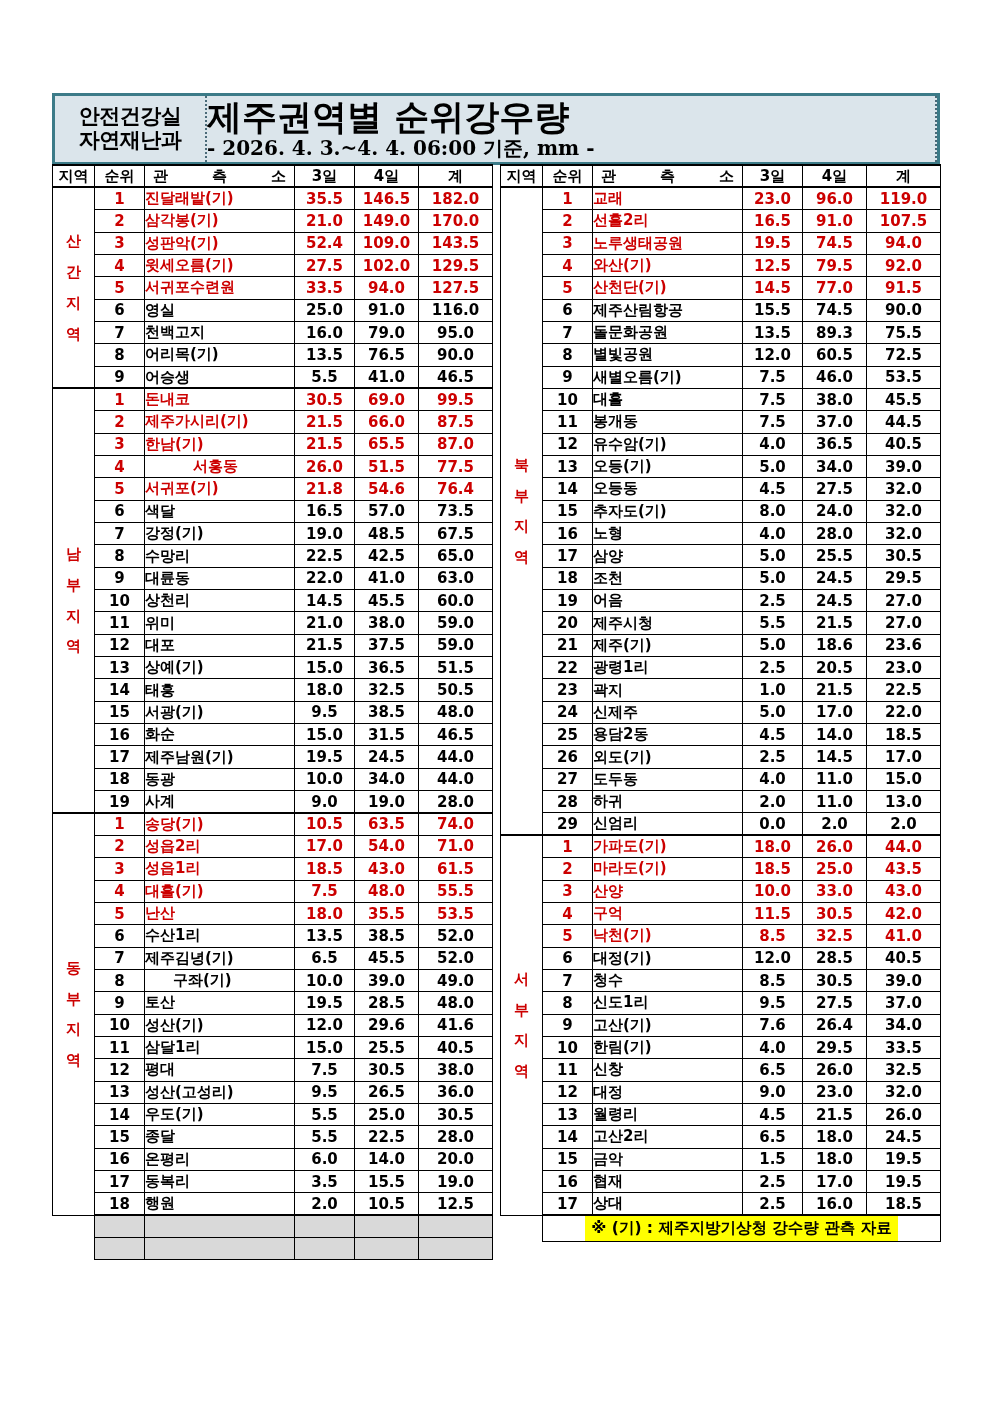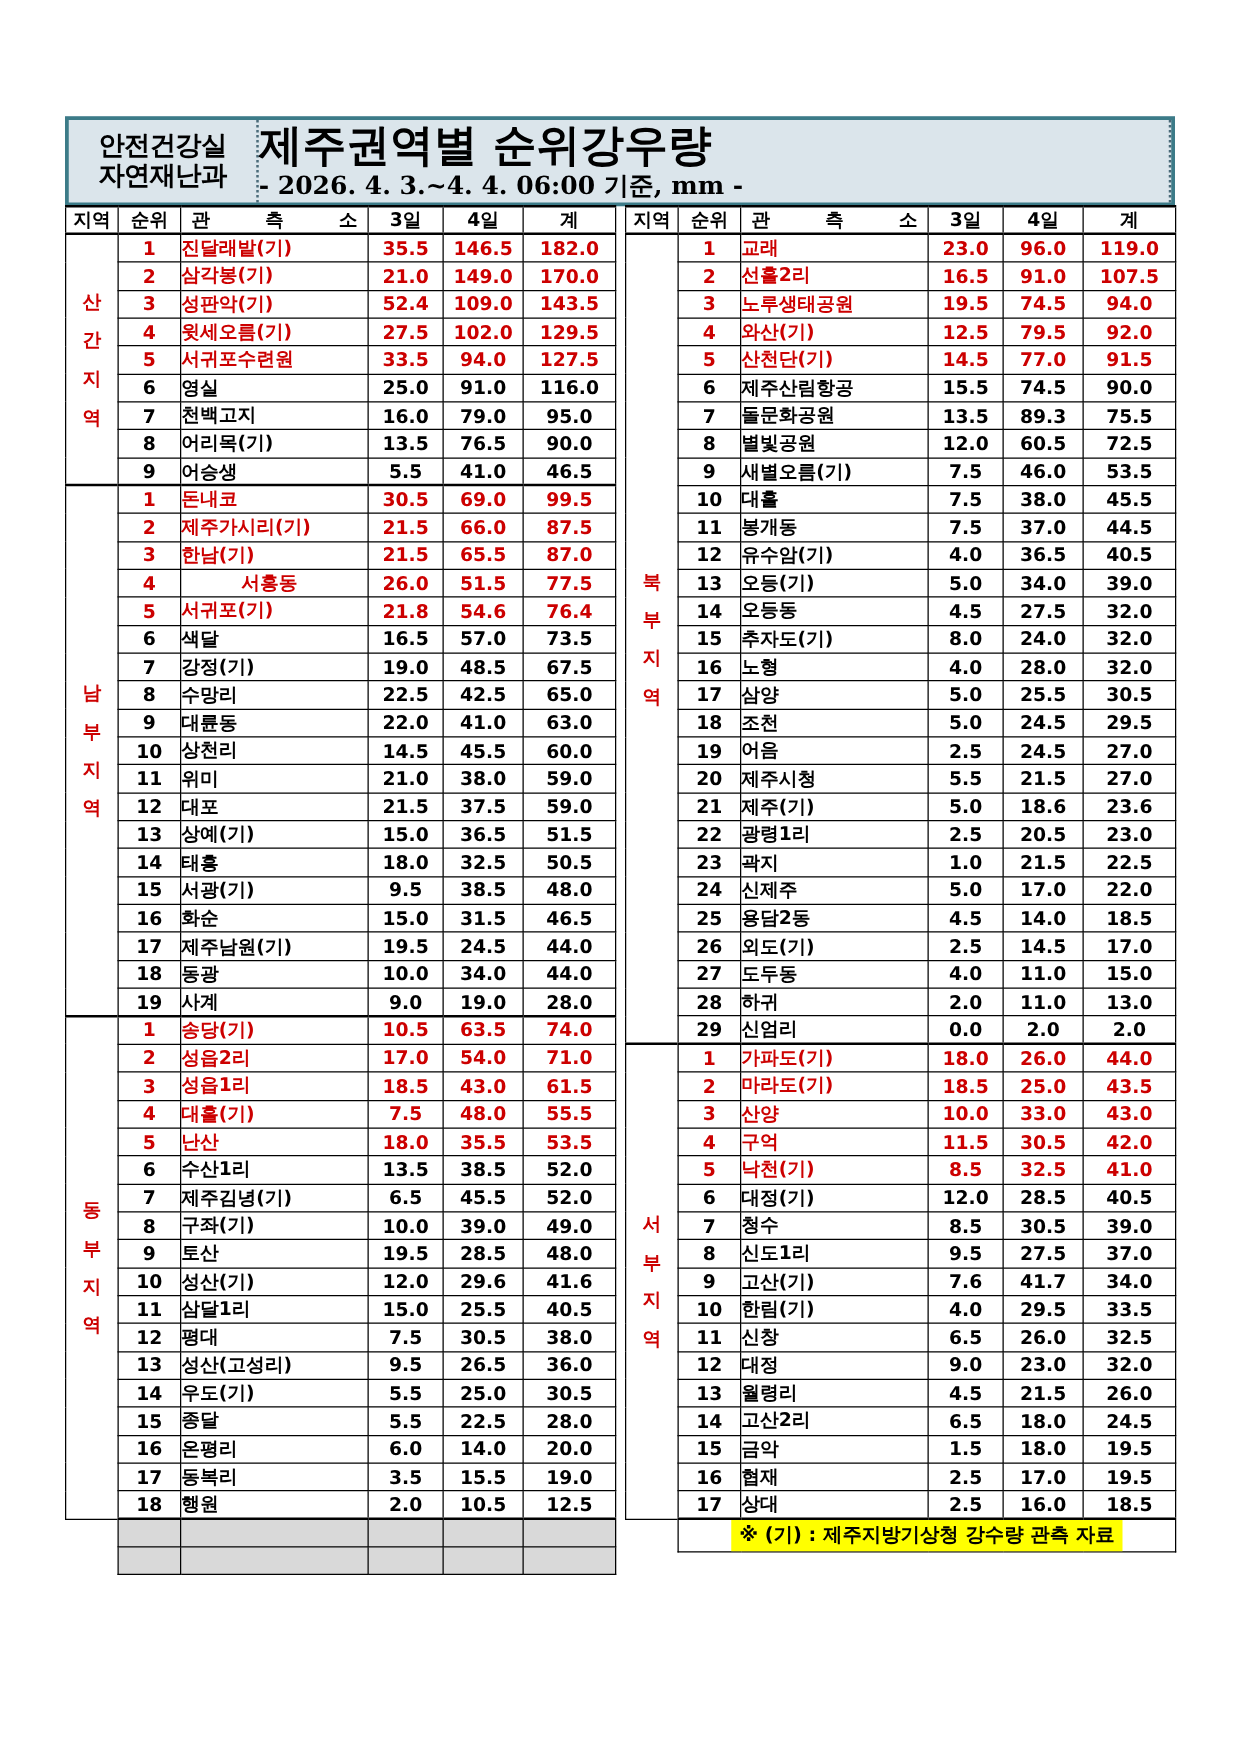--- a/index.html
+++ b/index.html
@@ -534,21 +534,21 @@
             <td class="stn">
               <span style="text-align: justify; text-align-last: justify; display: block;"><span style="display:inline-block">제</span><span style="display:inline-block">주</span><span style="display:inline-block">김</span><span style="display:inline-block">녕</span><span style="display:inline-block">(</span><span style="display:inline-block">기</span><span style="display:inline-block">)</span></span>
             </td>
             <td class="num">6.5</td>
             <td class="num">45.5</td>
             <td class="num">52.0</td>
           </tr>
           <tr class="">
             <td class="rank">8</td>
             <td class="stn">
-              <span style="text-align: justify; text-align-last: justify; display: block;"><span style="display:inline-block">구</span><span style="display:inline-block">좌</span><span style="display:inline-block">(</span><span style="display:inline-block">기</span><span style="display:inline-block">)</span></span>
+              <span style="text-align: justify; text-align-last: justify; display: block; margin-left: 28px;"><span style="display:inline-block">구</span><span style="display:inline-block">좌</span><span style="display:inline-block">(</span><span style="display:inline-block">기</span><span style="display:inline-block">)</span></span>
             </td>
             <td class="num">10.0</td>
             <td class="num">39.0</td>
             <td class="num">49.0</td>
           </tr>
           <tr class="">
             <td class="rank">9</td>
             <td class="stn">
               <span style="text-align: justify; text-align-last: justify; display: block;"><span style="display:inline-block">토</span><span style="display:inline-block">산</span></span>
             </td>
@@ -1024,21 +1024,21 @@
             <td class="num">9.5</td>
             <td class="num">27.5</td>
             <td class="num">37.0</td>
           </tr>
           <tr class="">
             <td class="rank">9</td>
             <td class="stn">
               <span style="text-align: justify; text-align-last: justify; display: block;"><span style="display:inline-block">고</span><span style="display:inline-block">산</span><span style="display:inline-block">(</span><span style="display:inline-block">기</span><span style="display:inline-block">)</span></span>
             </td>
             <td class="num">7.6</td>
-            <td class="num">41.7</td>
+            <td class="num">26.4</td>
             <td class="num">34.0</td>
           </tr>
           <tr class="">
             <td class="rank">10</td>
             <td class="stn">
               <span style="text-align: justify; text-align-last: justify; display: block;"><span style="display:inline-block">한</span><span style="display:inline-block">림</span><span style="display:inline-block">(</span><span style="display:inline-block">기</span><span style="display:inline-block">)</span></span>
             </td>
             <td class="num">4.0</td>
             <td class="num">29.5</td>
             <td class="num">33.5</td>

